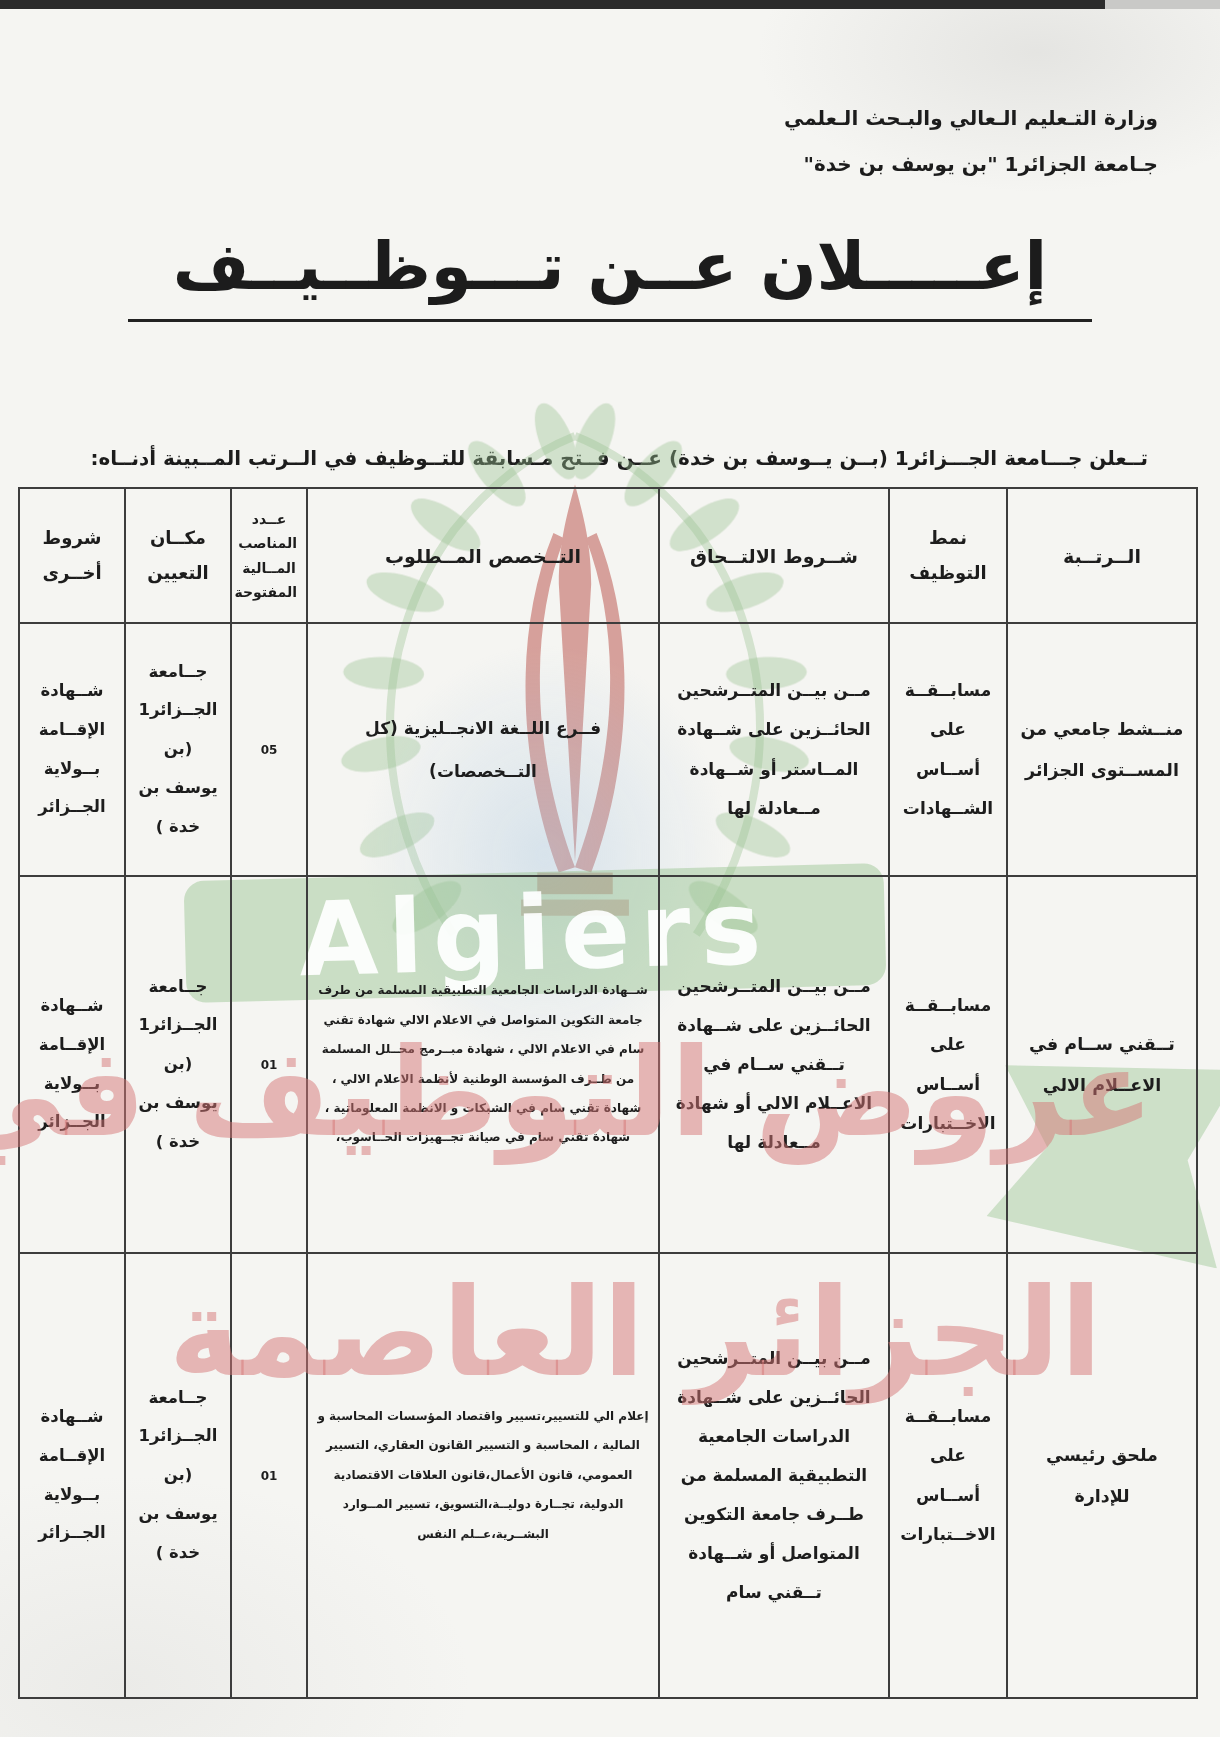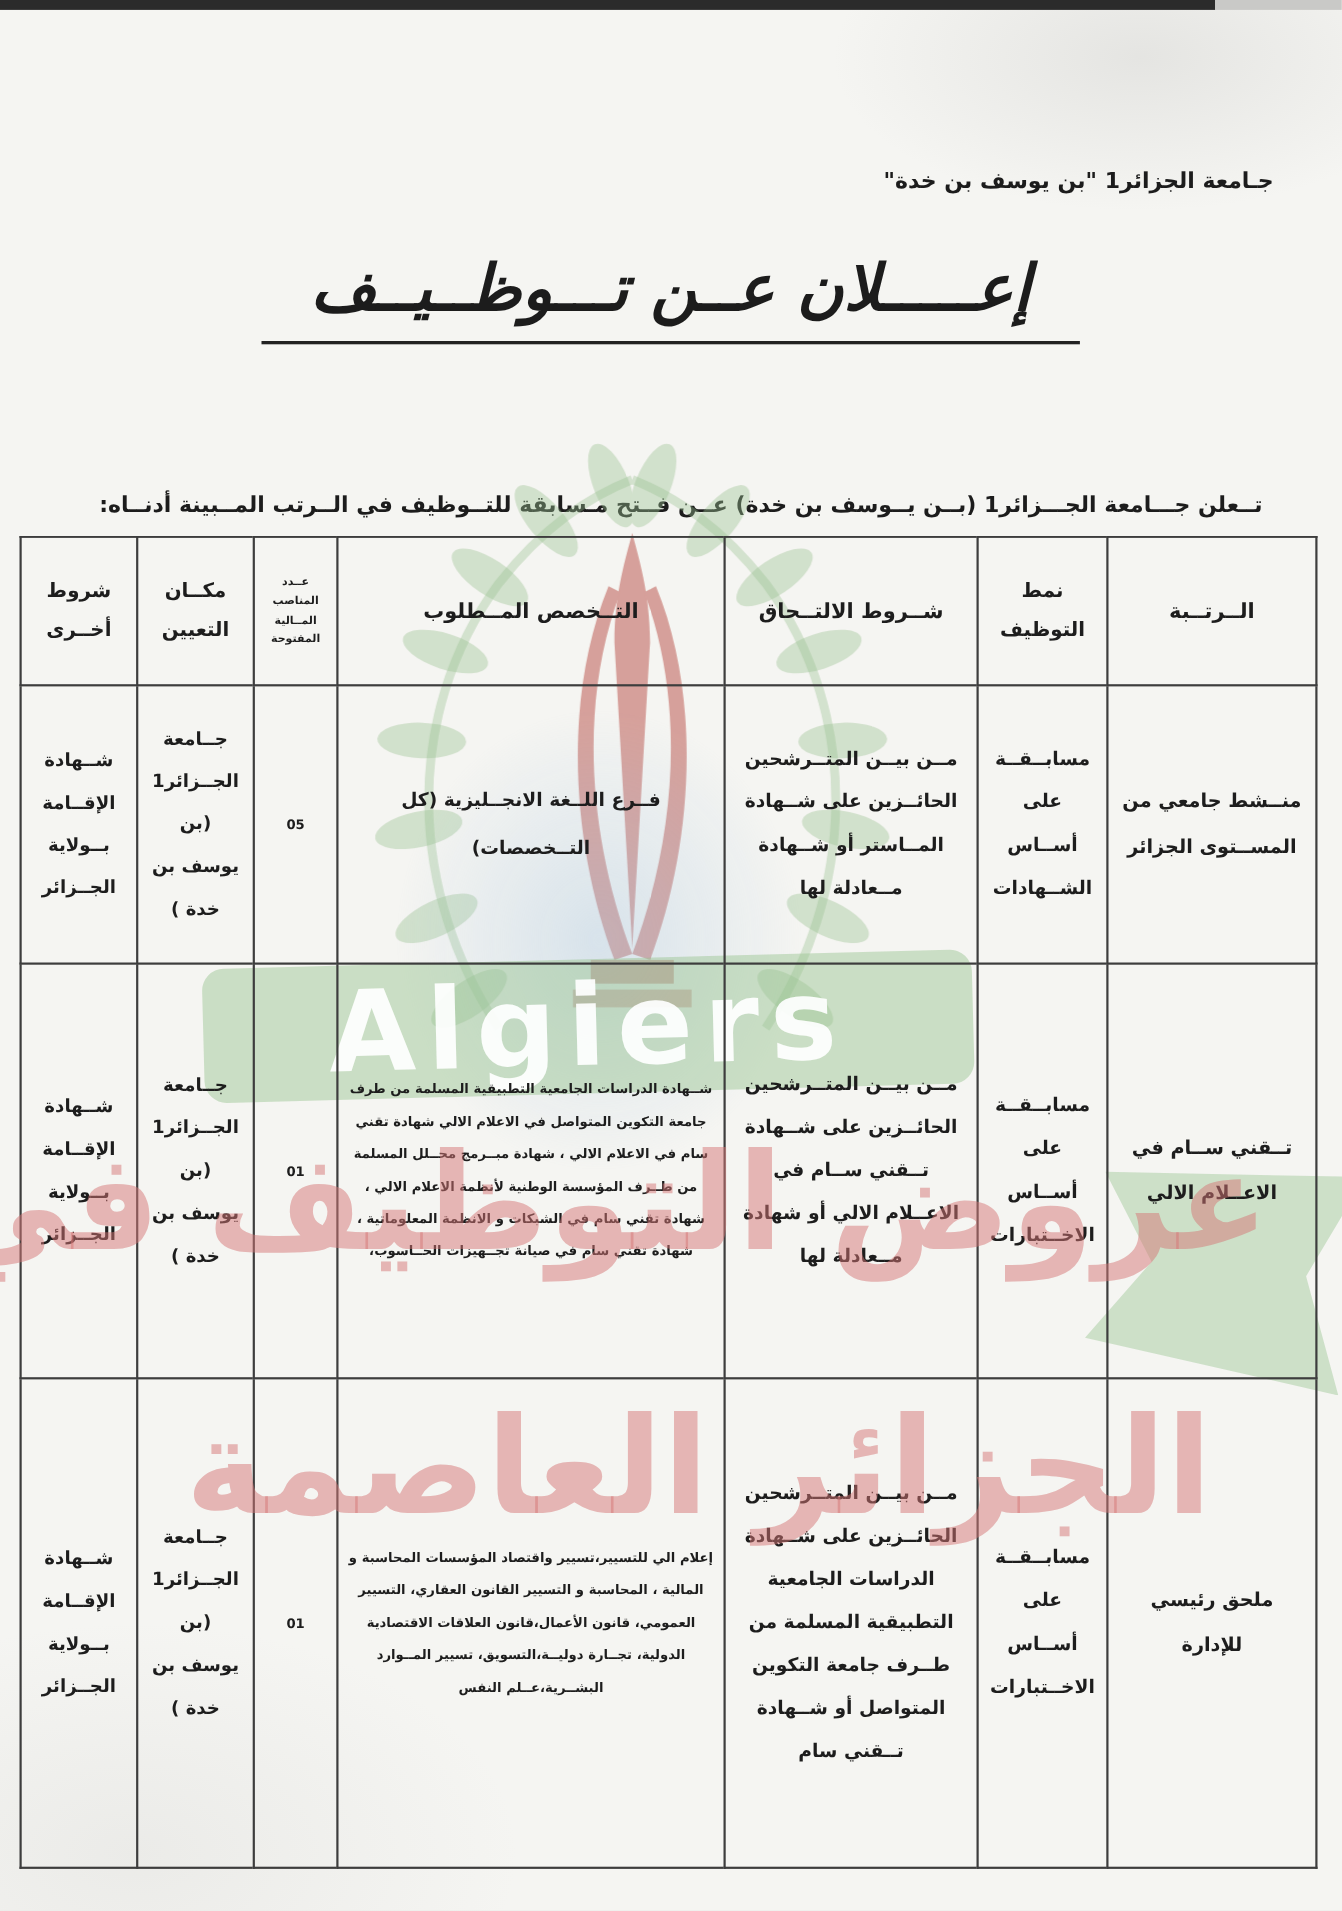--- a/index.html
+++ b/index.html
@@ -18,22 +18,22 @@
   }
   .top-bar{position:absolute;top:0;left:0;width:1105px;height:9px;background:#2b2b2b;}
   .top-bar-light{position:absolute;top:0;left:1105px;width:115px;height:9px;background:#c9c9c7;}
 
   
   .country{position:absolute;top:16px;left:0;width:100%;text-align:center;
     font-size:35px;font-weight:700;letter-spacing:1px;}
   .ministry{position:absolute;top:106px;right:62px;font-size:20px;font-weight:700;}
   .university{position:absolute;top:152px;right:62px;font-size:20px;font-weight:700;}
   .title-wrap{position:absolute;top:228px;left:0;width:100%;text-align:center;}
-  .title{display:inline-block;font-size:58px;font-weight:700;
-    padding:0 45px 14px 45px;border-bottom:3px solid #222;font-style:italic;}
+  .title{display:inline-block;font-size:66px;font-weight:700;
+    padding:0 45px 14px 45px;border-bottom:3px solid #222;}
   .intro{position:absolute;top:446px;right:72px;left:40px;text-align:right;
     font-size:20px;font-weight:700;}
 
   
   .wm-logo{position:absolute;top:382px;left:305px;width:540px;height:620px;z-index:1;pointer-events:none;}
   .wm-blue{position:absolute;top:645px;left:360px;width:370px;height:420px;border-radius:50%;
     background:radial-gradient(closest-side, rgba(168,198,224,.38), rgba(168,198,224,0));
     z-index:1;pointer-events:none;}
   .wm-algiers{position:absolute;top:872px;left:185px;width:700px;height:122px;z-index:1;
     background:rgba(150,195,142,.45);border-radius:20px;transform:rotate(-1.5deg);
@@ -54,21 +54,21 @@
     background:transparent;}
   table.recruit th,table.recruit td{
     border:2px solid #3d3d3d;vertical-align:middle;text-align:center;
     padding:4px 9px;font-weight:700;color:#1d1d1d;background:transparent;}
   tr.hr{height:135px;}
   tr.r1{height:253px;}
   tr.r2{height:377px;}
   tr.r3{height:445px;}
   th.h-rank,th.h-cond,th.h-spec{font-size:19px;}
   th.h-mode,th.h-place,th.h-other{font-size:18px;line-height:1.9;}
-  th.h-count{font-size:10px;line-height:1.75;padding:4px 2px;border-radius:31px;}
+  th.h-count{font-size:14px;line-height:1.75;padding:4px 2px;border-radius:31px;}
   td.c-rank{font-size:17.5px;line-height:2.3;}
   td.c-mode{font-size:17px;line-height:2.3;}
   td.c-cond{font-size:17px;line-height:2.3;}
   td.c-spec{font-size:12px;line-height:2.45;text-align:justify;text-align-last:center;}
   td.c-spec-center{font-size:17px;line-height:2.5;text-align:center;text-align-last:auto;}
   td.c-count{font-size:12px;}
   td.c-place{font-size:16.5px;line-height:2.35;}
   td.c-other{font-size:16.5px;line-height:2.35;}
 </style>
 </head>
@@ -114,20 +114,21 @@
   </div>
 
   <div class="wm-blue"></div>
 
   <div class="wm-algiers">
     <span>Algiers</span>
   </div>
 
   <div class="wm-flag"></div>
 
+  <div class="ministry">وزارة التـعليم الـعالي والبـحث الـعلمي</div>
   <div class="university">جـامعة الجزائر1 "بن يوسف بن خدة"</div>
   <div class="title-wrap">
     <span class="title">إعـــــلان عــن تـــوظــيــف</span>
   </div>
   <div class="intro">تــعلن جـــامعة الجـــزائر1 (بــن يــوسف بن خدة) عــن فــتح مـسابقة للتــوظيف في الــرتب المــبينة أدنــاه:</div>
 
   <div class="tbl-wrap">
     <table class="recruit" dir="rtl">
       <colgroup>
         <col style="width:190px">

